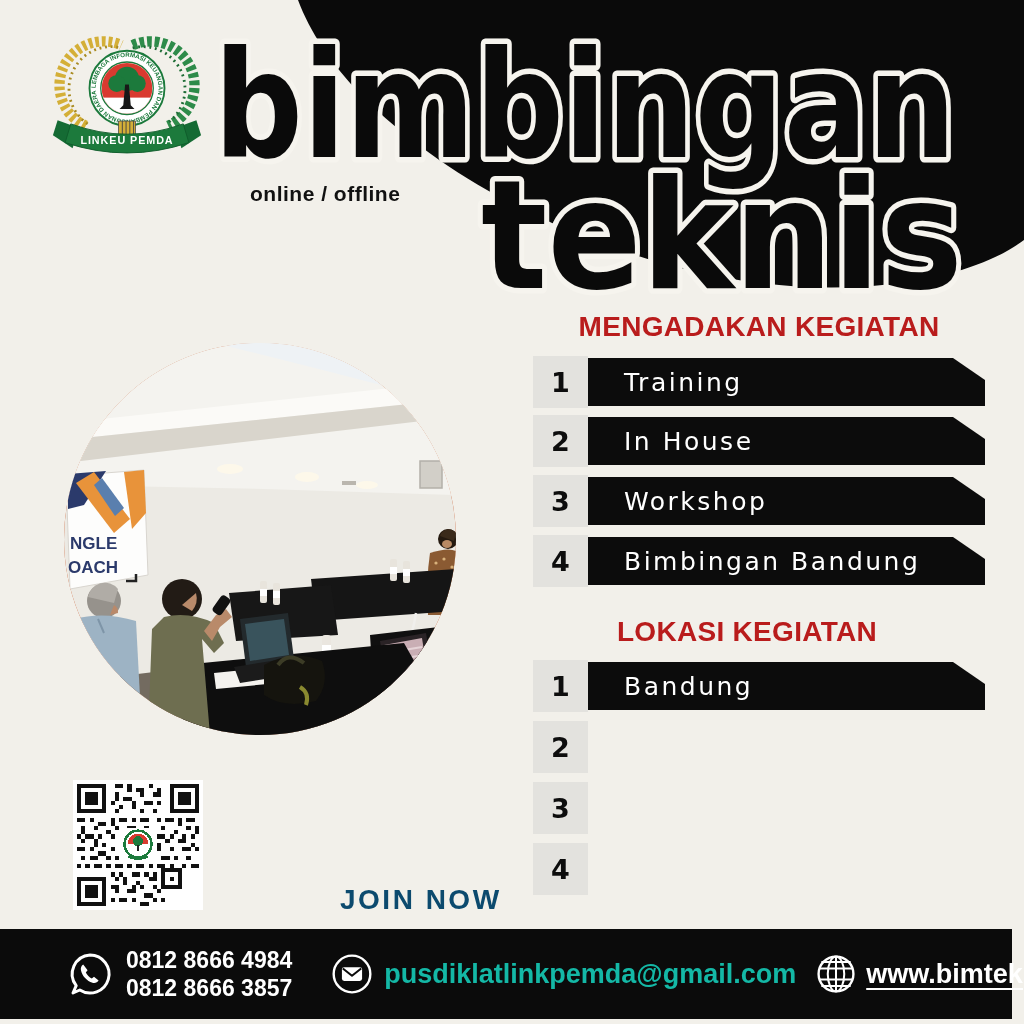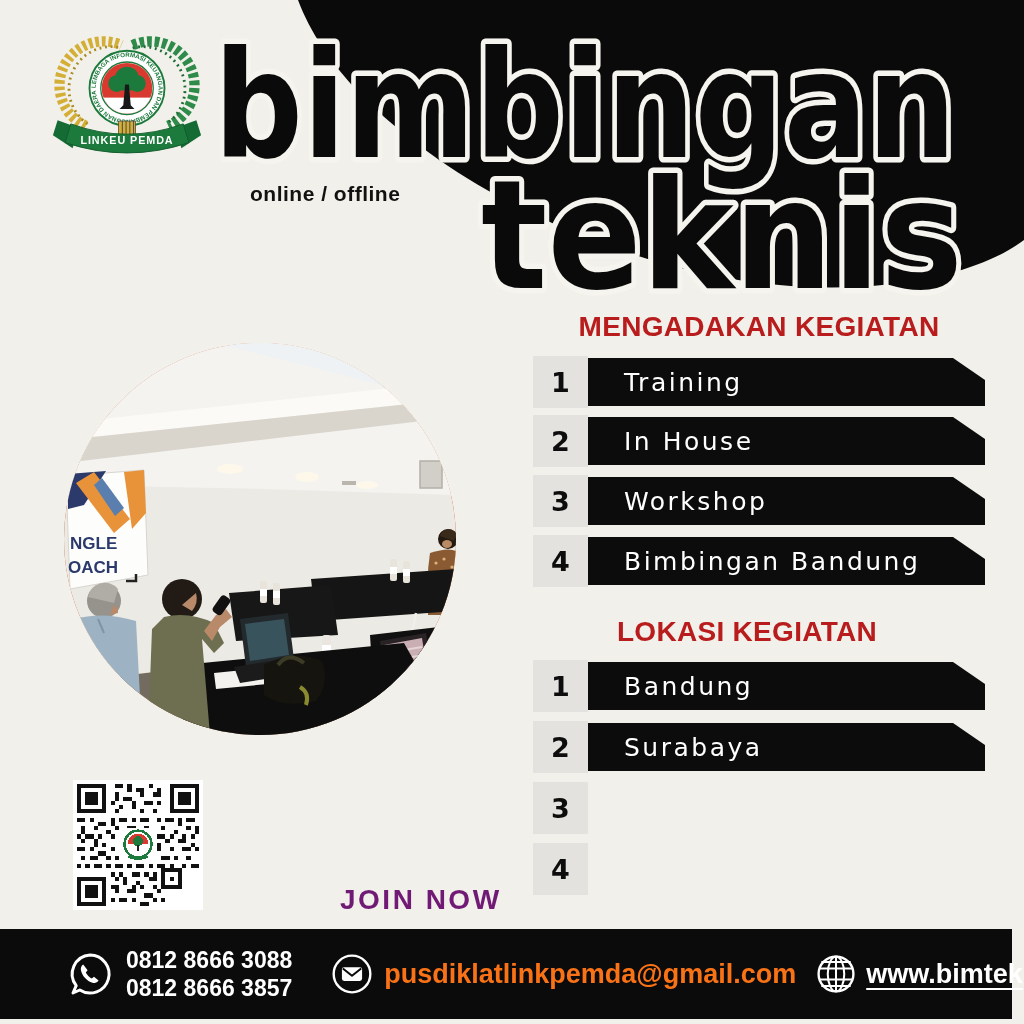--- a/index.html
+++ b/index.html
@@ -32,29 +32,29 @@
     flex:none;}
   .bar{flex:1;height:48px;background:#0c0c0c;display:flex;align-items:center;
     clip-path:polygon(0 0, calc(100% - 32px) 0, 100% 46%, 100% 100%, 0 100%);
     padding-left:36px;box-sizing:border-box;}
   .bar span{font-family:"DejaVu Sans",sans-serif;color:#fff;font-size:25px;
     letter-spacing:2.5px;white-space:nowrap;}
   
   .qr-box{left:73px;top:780px;width:130px;height:130px;background:#fff;
     padding:4px;box-sizing:border-box;}
   .qr-box svg{width:100%;height:100%;display:block;}
-  .join-now{left:340px;top:884px;font-weight:bold;font-size:28px;color:#701a75;
+  .join-now{left:340px;top:884px;font-weight:bold;font-size:28px;color:#0c4a6e;
     letter-spacing:2.5px;white-space:nowrap;}
   
   .footer-bar{left:0;top:929px;width:1012px;height:90px;background:#0b0b0b;
     display:flex;align-items:center;padding-left:66px;box-sizing:border-box;}
   .footer-bar .grp{display:flex;align-items:center;}
   .phones{margin-left:12px;color:#fff;font-weight:bold;font-size:23px;line-height:1.22;
     white-space:nowrap;}
-  .email-text{margin-left:10px;color:#f97316;font-weight:bold;font-size:27px;white-space:nowrap;}
+  .email-text{margin-left:10px;color:#14b8a6;font-weight:bold;font-size:27px;white-space:nowrap;}
   .site-text{margin-left:8px;color:#fff;font-weight:bold;font-size:27px;white-space:nowrap;
     text-decoration:underline;text-underline-offset:5px;text-decoration-thickness:2px;}
   .mI{margin-left:38px;} .mG{margin-left:18px;}
   .icon48{width:48px;height:48px;flex:none;}
   .icon44{width:44px;height:44px;flex:none;}
 </style>
 </head>
 <body>
 
 <div class="poster">
@@ -243,23 +243,20 @@
   <div class="abs sec-heading h-locations">LOKASI KEGIATAN</div>
 
   <div class="abs row" style="top:662px">
     <div class="num-tab">1</div>
     <div class="bar">
         <span>Bandung</span>
       </div>
   </div>
   <div class="abs row" style="top:723px">
     <div class="num-tab">2</div>
-    <div class="bar">
-        <span>Surabaya</span>
-      </div>
   </div>
   <div class="abs row" style="top:784px">
     <div class="num-tab">3</div>
   </div>
   <div class="abs row" style="top:845px">
     <div class="num-tab">4</div>
   </div>
 
   <div class="abs qr-box">
     <svg viewBox="0 0 29 29" shape-rendering="crispEdges">
@@ -322,21 +319,21 @@
 
   <div class="abs join-now">JOIN NOW</div>
 
   <div class="abs footer-bar">
     <div class="grp">
       <svg class="icon48" viewBox="0 0 48 48">
         <path d="M24 5 a19 19 0 1 1 -10.2 35 L7 43 l3.2 -7.4 A19 19 0 0 1 24 5 Z" fill="none" stroke="#fff" stroke-width="3" stroke-linejoin="round"></path>
         <path d="M17.2 14.6 c-1.8 1.2 -2.8 3.4 -2.2 6 1.2 5.6 6 10.6 11.4 12.2 2.6 .8 5 -.2 6.2 -2.2 l-4.6 -3.8 -2.2 1.6 c-2.4 -1.2 -4.8 -3.6 -6 -6 l1.8 -2.2 -4.4 -5.6 z" fill="#fff"></path>
       </svg>
       <div class="phones">
-        <div>0812 8666 3088</div>
+        <div>0812 8666 4984</div>
         <div>0812 8666 3857</div>
       </div>
     </div>
 
     <div class="grp mI">
       <svg class="icon44" viewBox="0 0 48 48">
         <circle cx="24" cy="24" r="20" fill="none" stroke="#fff" stroke-width="2.6"></circle>
         <rect x="13" y="16.5" width="22" height="15" rx="2.5" fill="#fff"></rect>
         <path d="M14 18 L24 26 L34 18" fill="none" stroke="#0b0b0b" stroke-width="2.2" stroke-linejoin="round"></path>
       </svg>

